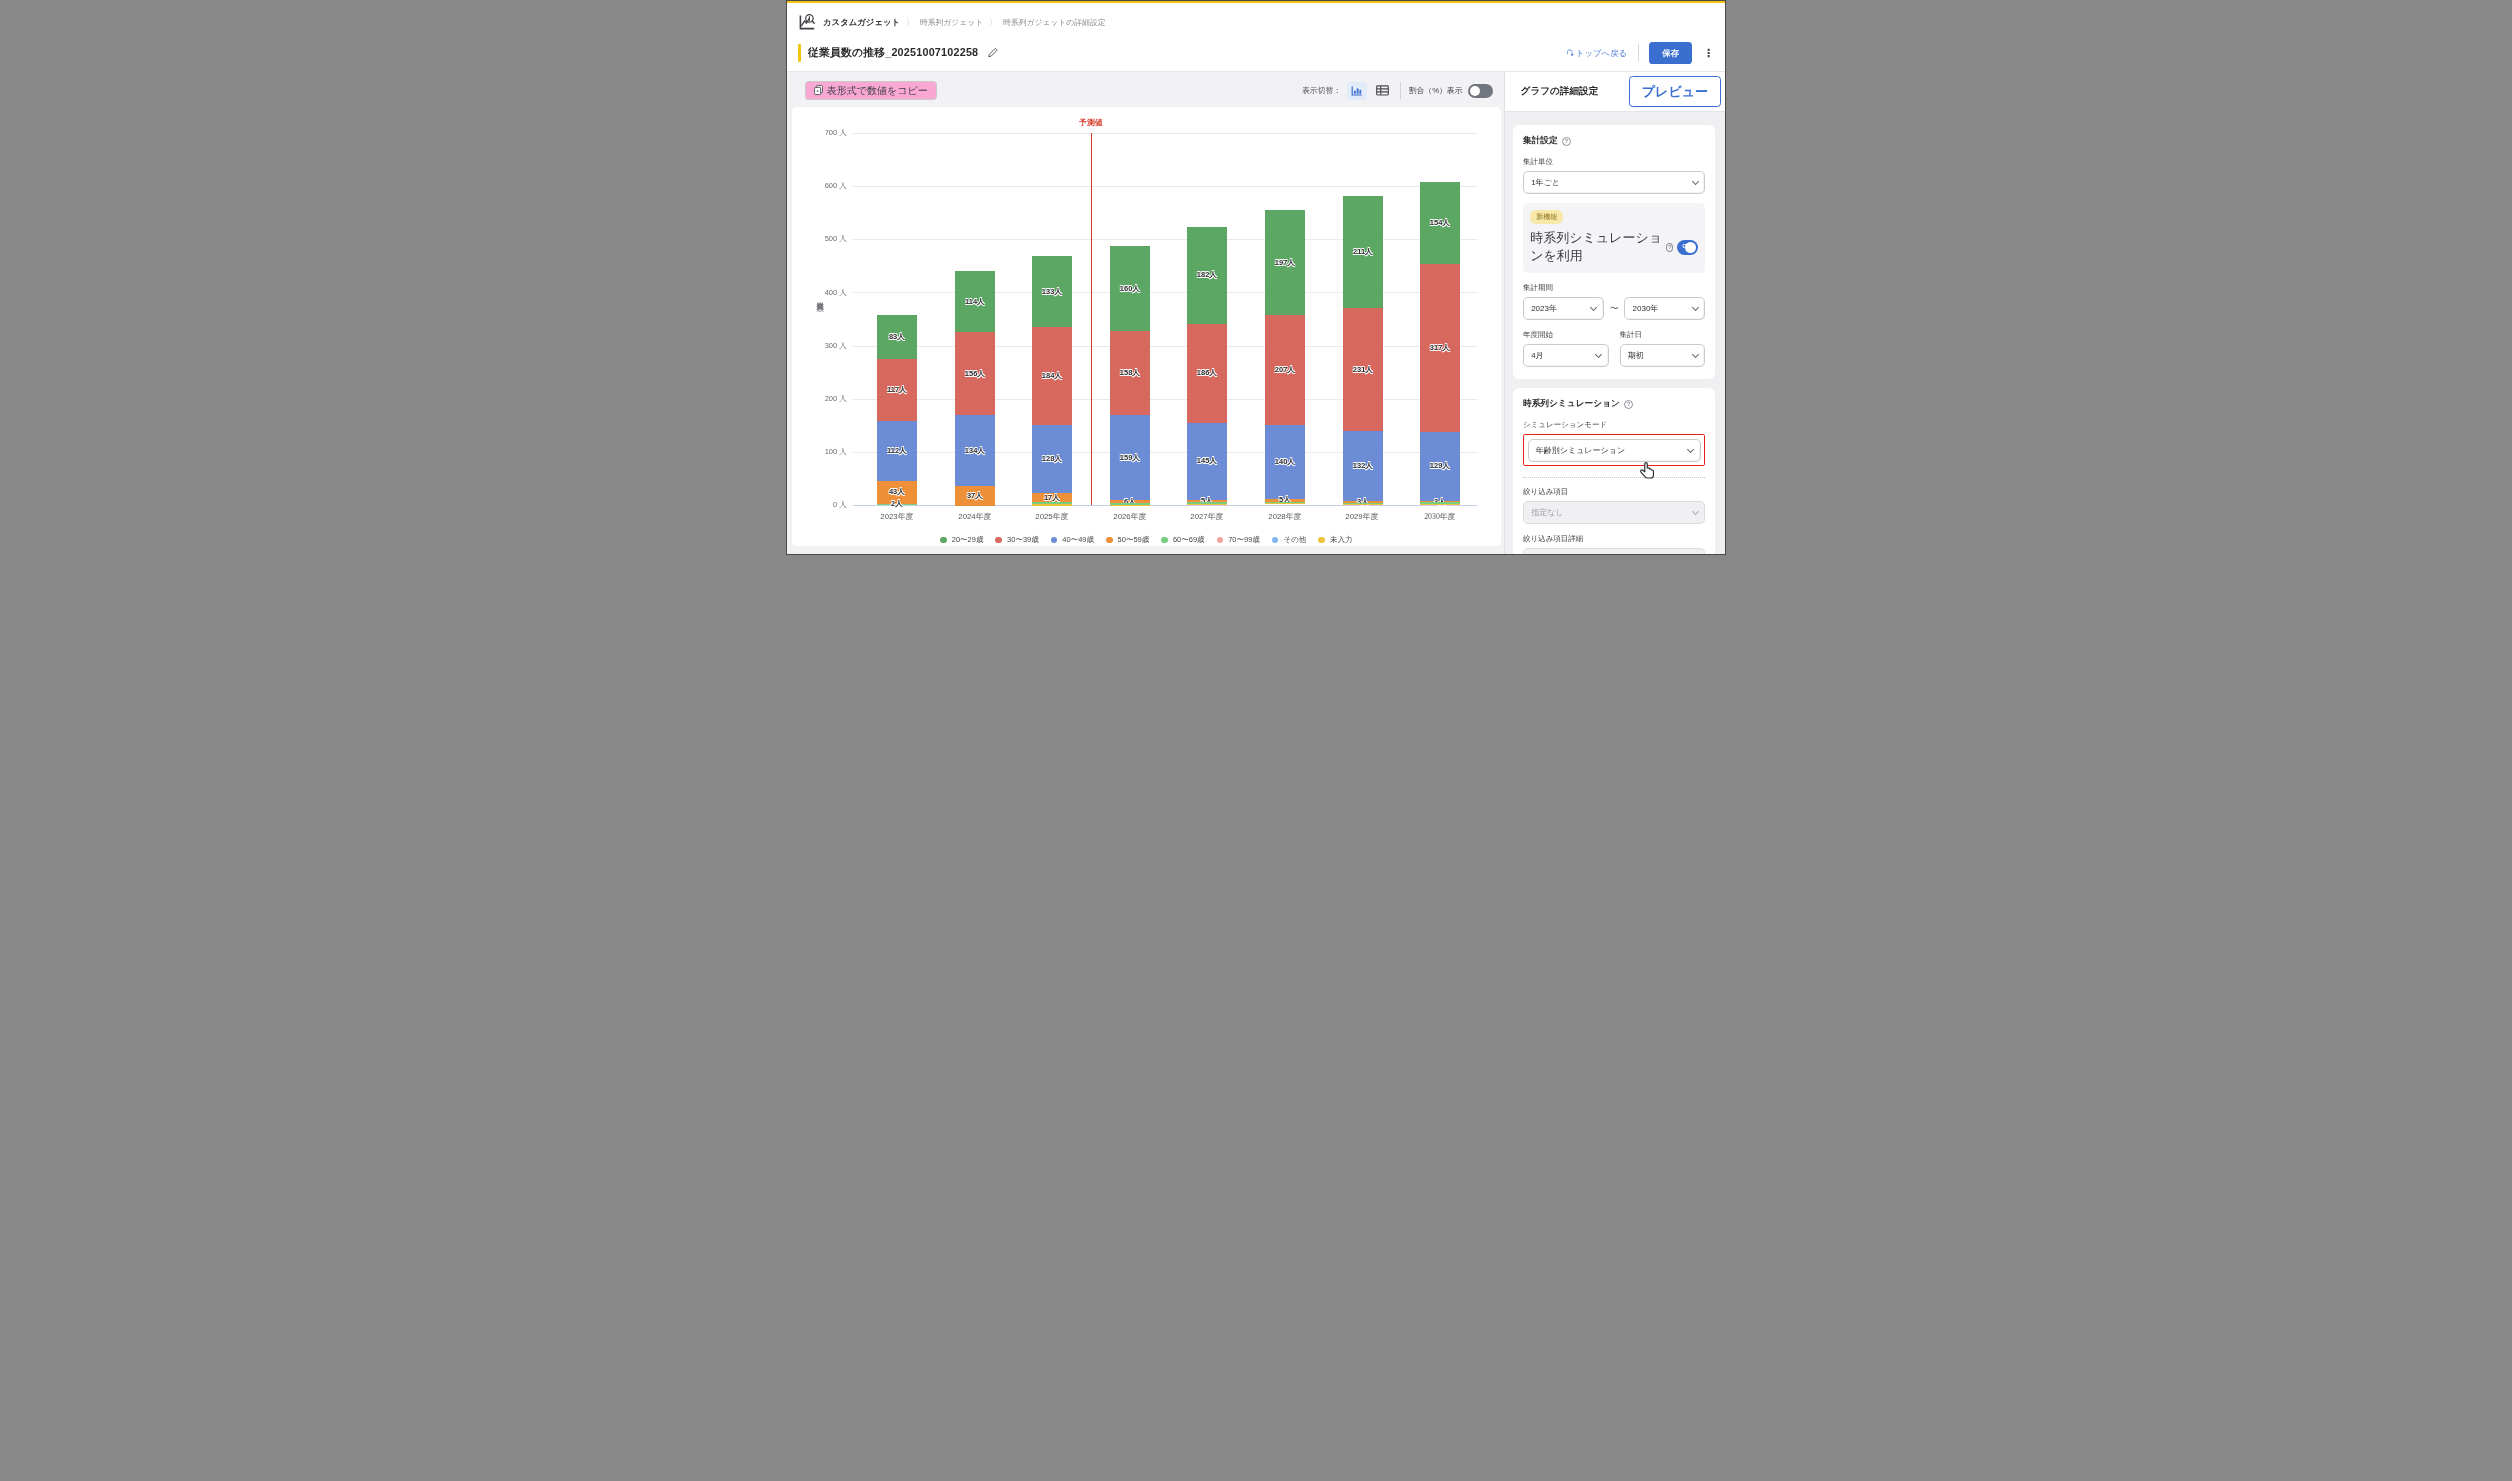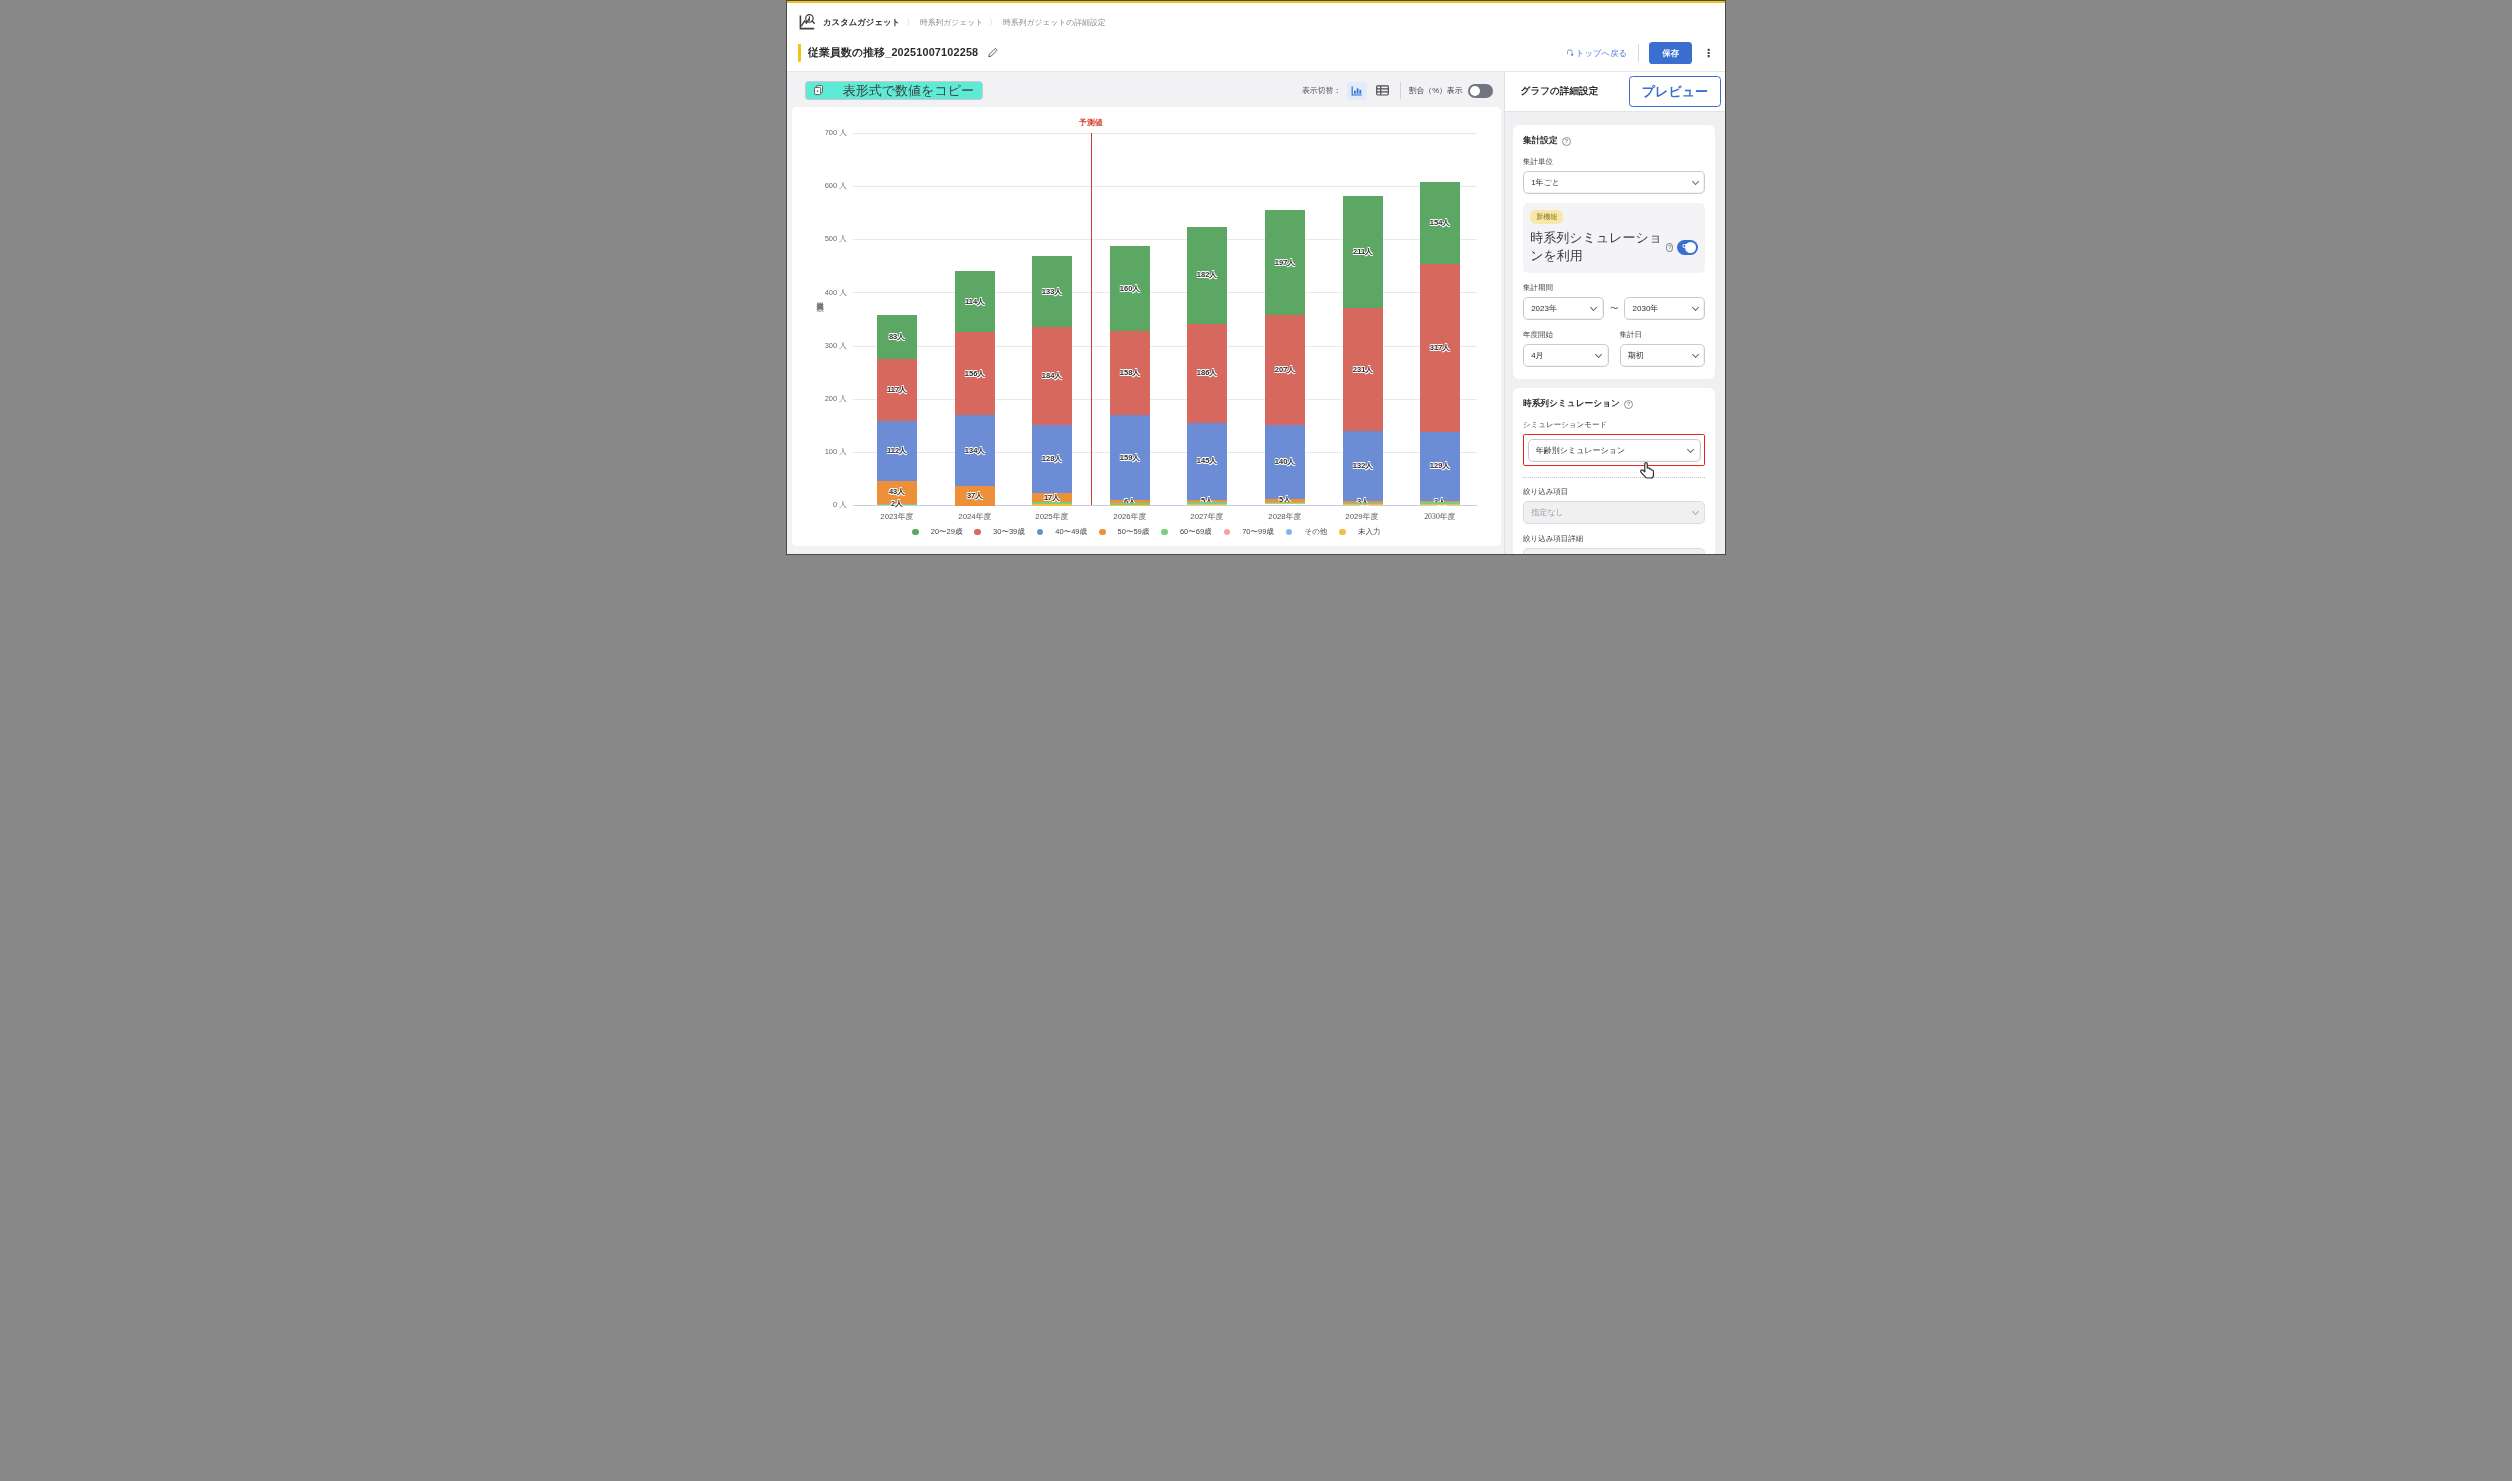--- a/index.html
+++ b/index.html
@@ -25,23 +25,23 @@
   .pencil { margin-left:8.4px; width:11.4px; height:11.4px; cursor:pointer; }
   .hrow2-right { margin-left:auto; display:flex; align-items:center; }
   .back-link { color:#4a7bd6; font-size:8.4px; display:flex; align-items:center; gap:3px; cursor:pointer;font-family:Liberation Serif, serif; }
   .back-glyph { font-size:9.6px; transform:scaleX(-1) rotate(-90deg); display:inline-block; }
   .vdivider { width:0.6px; height:18px; background:#d9d9dd; margin:0 10.8px; }
   .save-btn { background:#3A6FD0; color:#fff; font-size:8.4px; font-weight:bold; border:none;
               border-radius:3.6px; padding:5.4px 13px; cursor:pointer; }
   .kebab { font-size:11.4px; color:#44464b; margin-left:10.8px; letter-spacing:0; cursor:pointer; font-weight:bold; }
 
   
-  .copy-btn { position:absolute; left:18px; top:80px; height:19px; background:#5eead4;
+  .copy-btn { position:absolute; left:18px; top:80px; height:19px; background:#f9a8d4;
               border:0.6px solid #c9c9ce; border-radius:3.6px; display:flex; align-items:center;
-              gap:20px; padding:0 7.8px; font-size:13px; color:#3e3e42; cursor:pointer; }
+              gap:4px; padding:0 7.8px; font-size:10px; color:#3e3e42; cursor:pointer; }
   .view-group { position:absolute; left:515px; top:79px; height:21.6px; display:flex; align-items:center; }
   .view-label { font-size:7.8px; color:#55565c; }
   .icon-btn-active { width:20.4px; height:18.6px; background:#E2EBFA; border-radius:3.6px; margin-left:6px;
                      display:flex; align-items:center; justify-content:center; cursor:pointer; }
   .icon-btn { width:20.4px; height:18.6px; border-radius:3.6px; margin-left:4.8px; display:flex;
               align-items:center; justify-content:center; cursor:pointer; }
   .tb-div { width:0.6px; height:17px; background:#d4d4d8; margin:0 8.4px 0 7.2px; }
   .pct-label { font-size:7.8px; color:#44454a; }
   .toggle-off { width:25px; height:14px; background:#70757f; border-radius:7.2px; margin-left:6px;
                 position:relative; cursor:pointer; }
@@ -56,21 +56,21 @@
   .ylabel { position:absolute; font-size:7.5px; color:#6b6c72; writing-mode:vertical-rl; letter-spacing:1.2px; }
   .forecast-line { position:absolute; width:1.2px; background:#D63A2B; }
   .forecast-label { position:absolute; color:#D63A2B; font-size:7.8px; font-weight:bold; transform:translateX(-50%); }
   .bar { position:absolute; width:40px; display:flex; flex-direction:column; }
   .seg { position:relative; width:100%; }
   .seg-label { position:absolute; left:50%; top:50%; transform:translate(-50%,-50%);
                font-size:7.5px; font-weight:bold; color:#2e2e32; white-space:nowrap;
                text-shadow:-0.6px -0.6px 0 #fff,0.6px -0.6px 0 #fff,-0.6px 0.6px 0 #fff,0.6px 0.6px 0 #fff,0 0.6px 0 #fff,0 -0.6px 0 #fff; }
   .xtick { position:absolute; width:66px; text-align:center; font-size:7.8px; color:#55565c; }
   .legend { position:absolute; left:0; width:100%; display:flex; justify-content:center; gap:12px; }
-  .legend-item { display:flex; align-items:center; gap:12px; cursor:pointer; }
+  .legend-item { display:flex; align-items:center; gap:5px; cursor:pointer;margin-top:8px; }
   .legend-dot { width:6.6px; height:6.6px; border-radius:50%; }
   .legend-text { font-size:7.5px; color:#45464b; }
 
   
   .panel { position:absolute; left:717px; top:71px; width:223px; height:483px;
            background:#f0f0f2; border-left:0.6px solid #e0e0e3; }
   .panel-head { position:absolute; left:0; top:0; width:100%; height:40px; background:#fff;
                 border-bottom:0.6px solid #e4e4e7; display:flex; align-items:center; padding:0 6px 0 15.6px; }
   .panel-title { font-size:9.6px; font-weight:bold; color:#2b2b2e; }
   .preview-btn { margin-left:auto; border:0.9px solid #3A6FD0; color:#3A6FD0; background:#fff;

